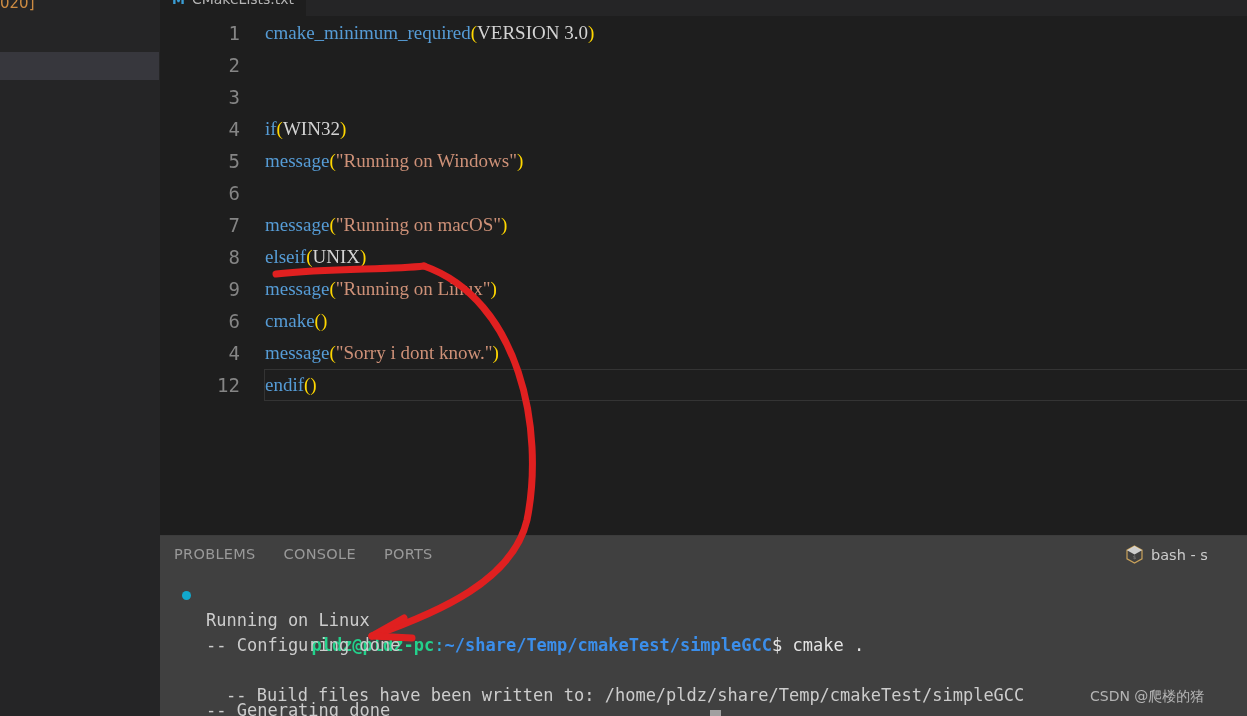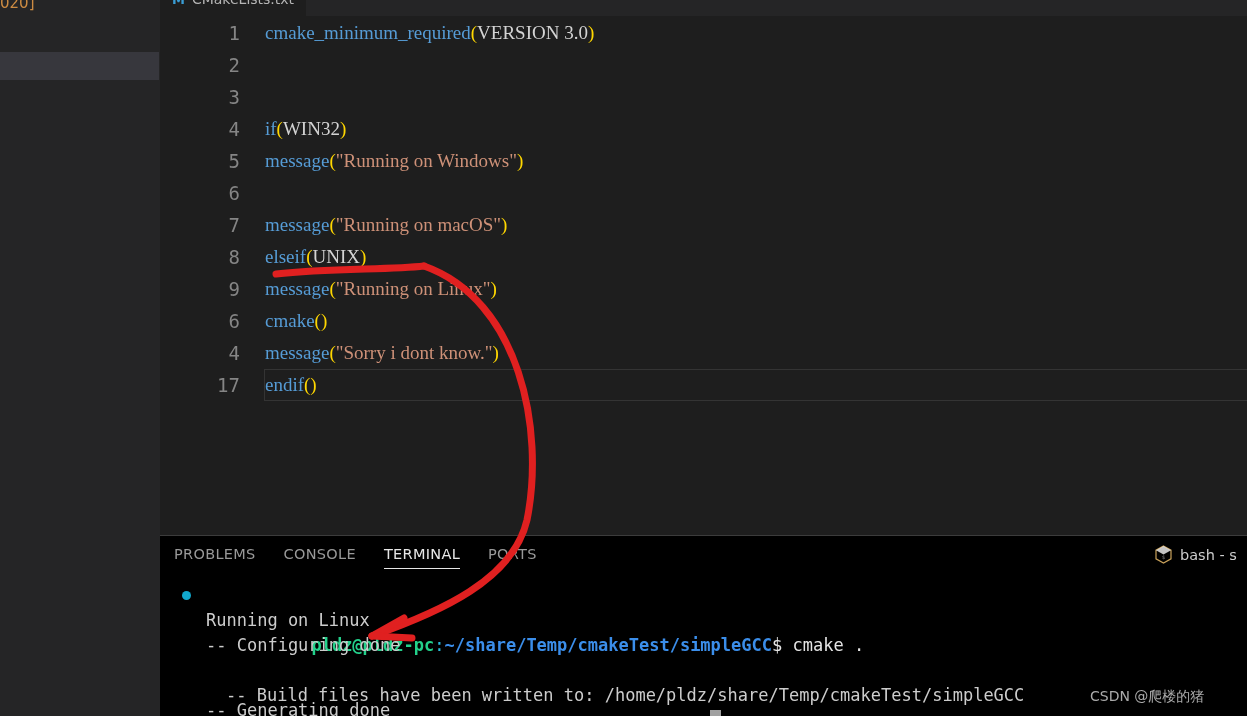--- a/index.html
+++ b/index.html
@@ -63,41 +63,41 @@
   .idn  { color:#d4d4d4; }
   .str  { color:#ce9178; }
   #current-line-box {
     position:absolute; left:104px; width:983px; height:32px;
     border:1px solid #343434; border-right:none;
     pointer-events:none;
   }
   
   #panel {
     position:absolute; left:160px; top:535px; width:1087px; height:181px;
-    background:#000000; border-top:1px solid #3c3c3c;
+    background:#404040; border-top:1px solid #3c3c3c;
   }
   #panel-tabs {
     position:absolute; left:0; top:0; height:37px; width:1087px;
     display:flex; align-items:center; gap:0px;
   }
   .ptab {
     position:relative; padding:0 14px; height:37px; line-height:37px;
     font-size:14.5px; font-family:"DejaVu Sans", sans-serif;
     color:#999999; letter-spacing:0.3px; white-space:nowrap;
   }
   .ptab.active { color:#e7e7e7; }
   .ptab.active::after {
     content:""; position:absolute; left:14px; right:14px; bottom:4px;
     height:1px; background:#e7e7e7;
   }
   #terminal-select {
     position:absolute; right:0px; top:9px; display:flex; align-items:center;
     gap:8px; color:#cccccc; font-size:14.5px;
     font-family:"DejaVu Sans", sans-serif; white-space:nowrap;
-    overflow:hidden; width:92px;
+    overflow:hidden; width:121px;
   }
   #terminal-body {
     position:absolute; left:22px; top:47px; width:1065px; height:134px;
   }
   .tline {
     position:absolute; left:0; height:25px; line-height:25px;
     font-size:17px; white-space:pre; color:#cccccc;
     font-family:"DejaVu Sans Mono", monospace;
   }
   .tdot {
@@ -180,32 +180,31 @@
         </div>
         <div class="cline" style="top: 289px;">
           <span class="lnum" style="top: 0px;">6</span>
           <span class="ctext"><span class="kw">cmake</span><span class="par">()</span></span>
         </div>
         <div class="cline" style="top: 321px;">
           <span class="lnum" style="top: 0px;">4</span>
           <span class="ctext"><span class="kw">message</span><span class="par">(</span><span class="str">"Sorry i dont know."</span><span class="par">)</span></span>
         </div>
         <div class="cline" style="top: 353px;">
-          <span class="lnum" style="top: 0px;">17</span>
+          <span class="lnum" style="top: 0px;">12</span>
           <span class="ctext"><span class="kw">endif</span><span class="par">()</span></span>
         </div>
       </div>
   </div>
 </div>
 
 <div id="panel">
   <div id="panel-tabs">
       <div class="ptab">PROBLEMS</div>
       <div class="ptab">CONSOLE</div>
-      <div class="ptab active">TERMINAL</div>
       <div class="ptab">PORTS</div>
     </div>
 
   <div id="terminal-select">
     <svg width="17" height="19" viewBox="0 0 17 19">
       <polygon points="8.5,1 16,5.2 16,13.8 8.5,18 1,13.8 1,5.2" fill="none" stroke="#c8a15a" stroke-width="1.2"></polygon>
       <polygon points="8.5,1 16,5.2 8.5,9.4 1,5.2" fill="#e8e8e8" opacity="0.85"></polygon>
       <text x="8.5" y="14" font-size="5" fill="#888" text-anchor="middle" font-family="DejaVu Sans, sans-serif">$</text>
     </svg>
     <span>bash - s</span>

